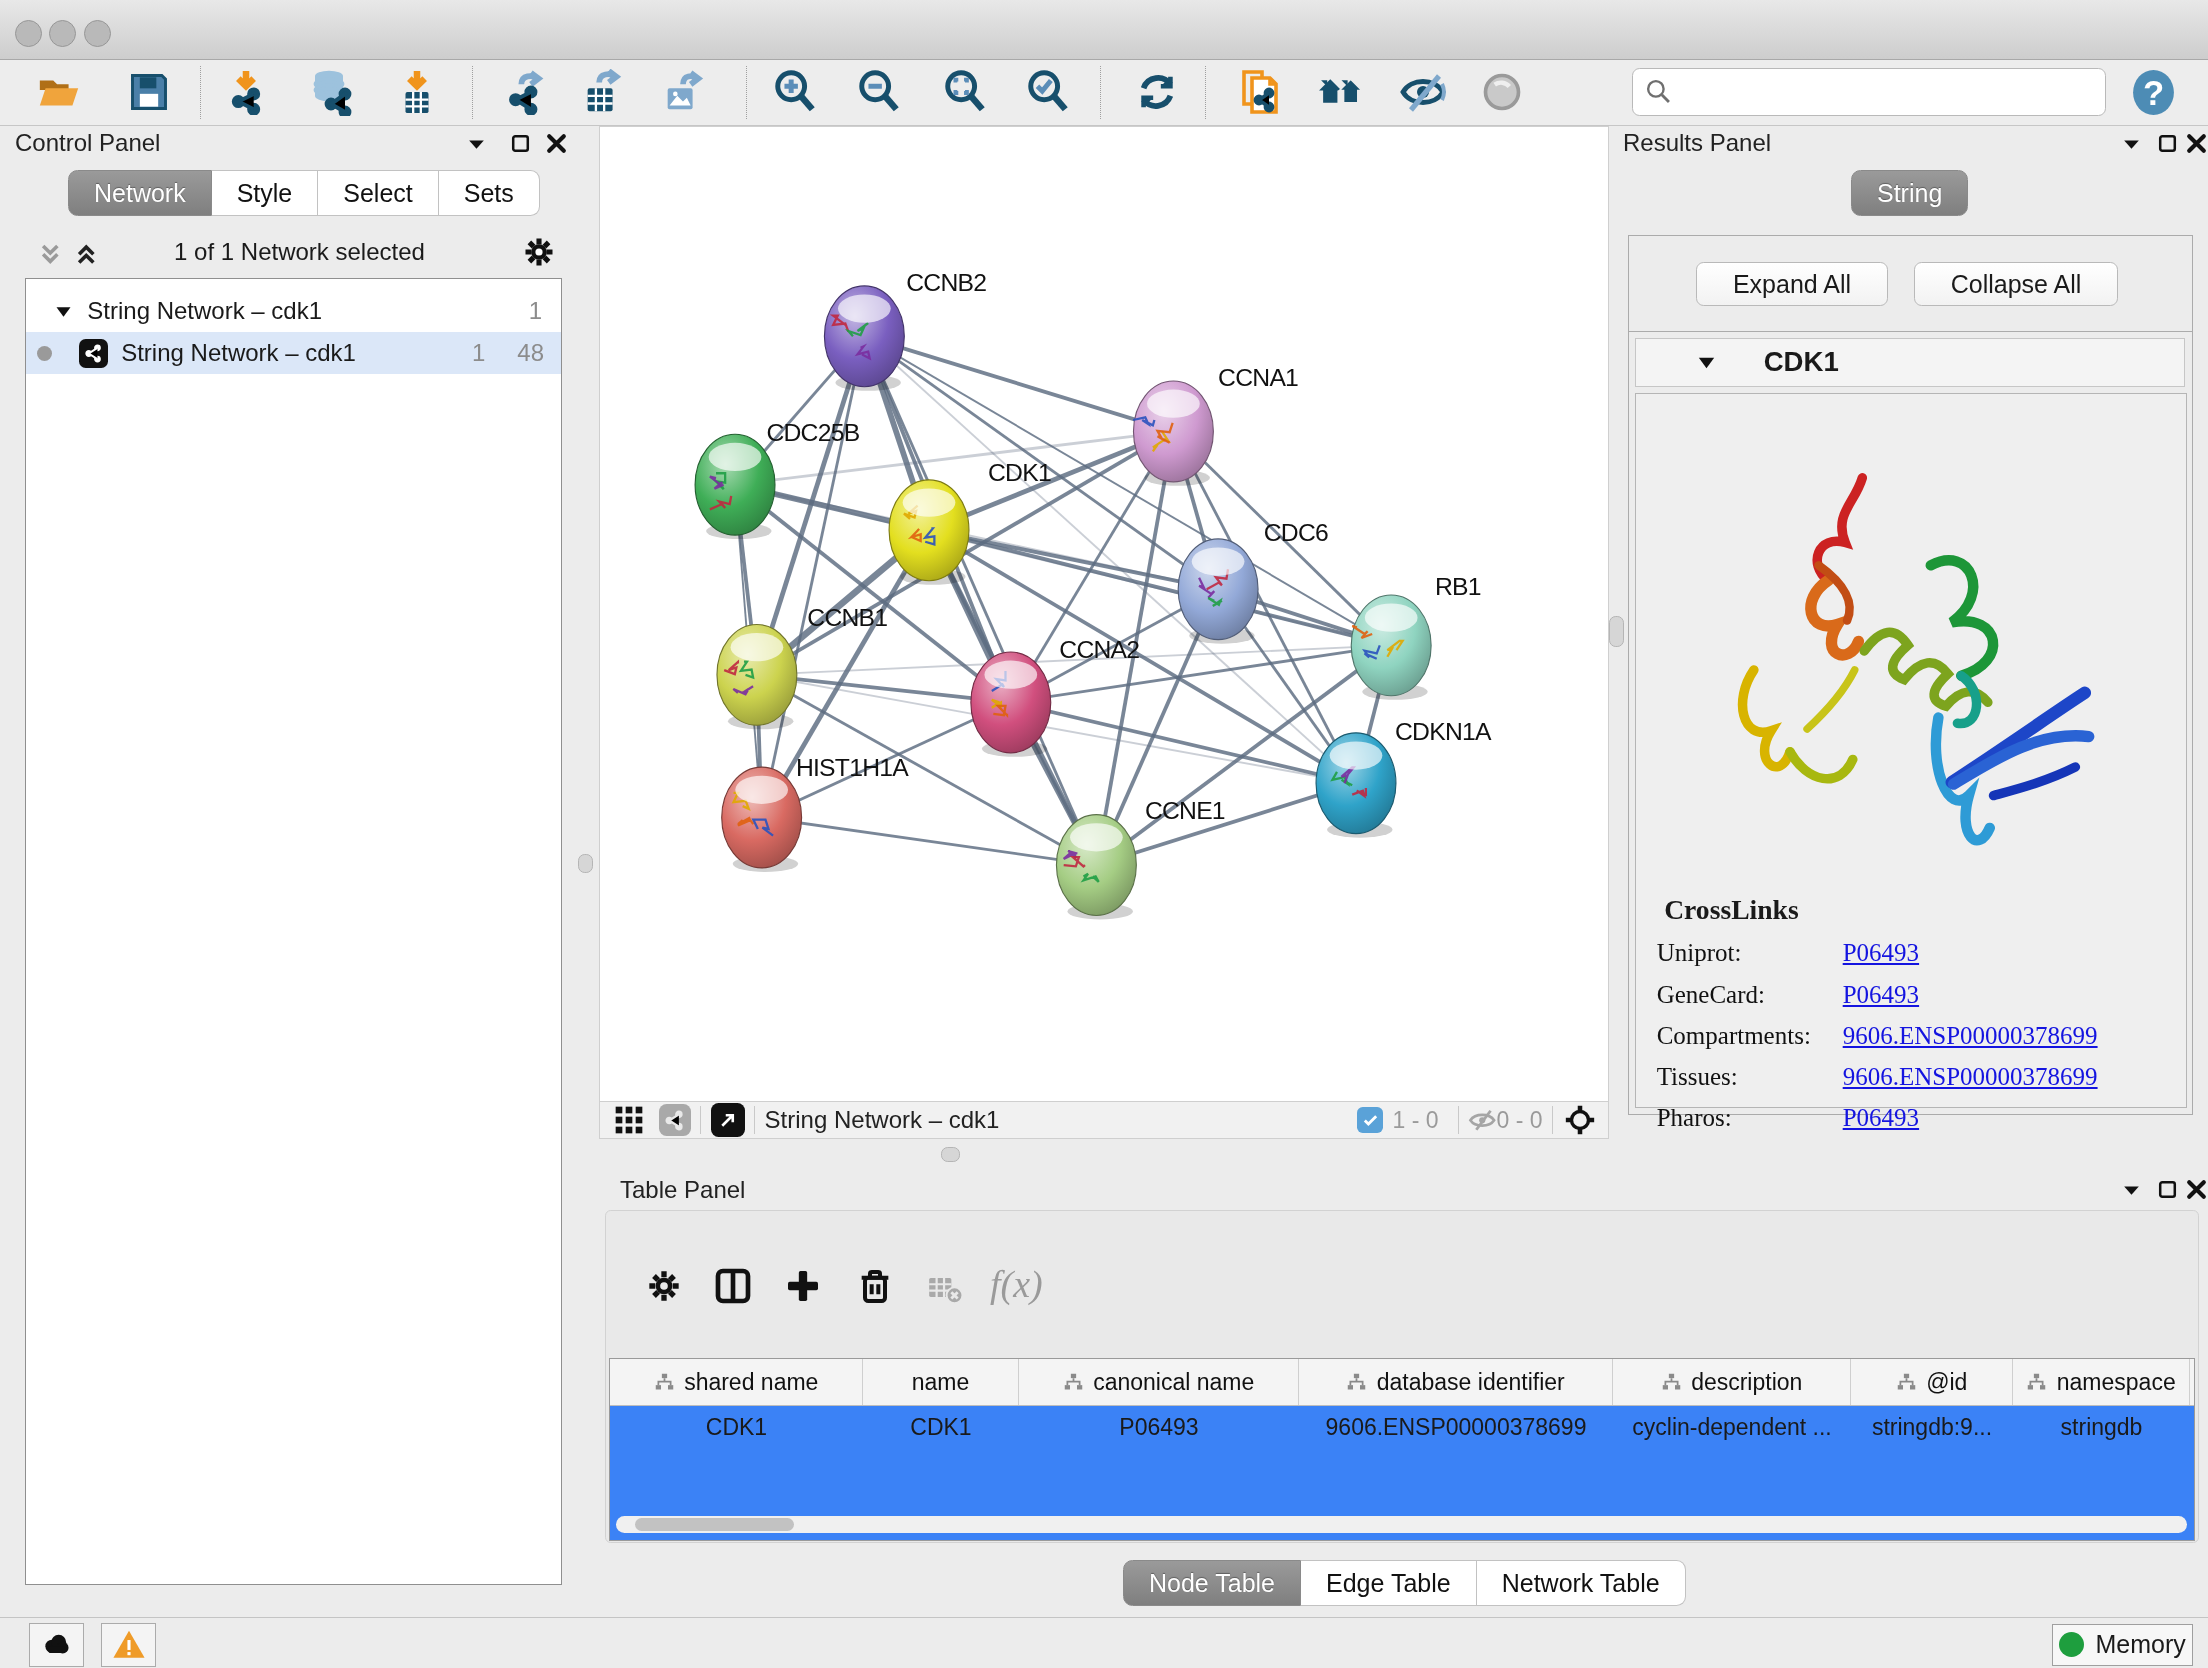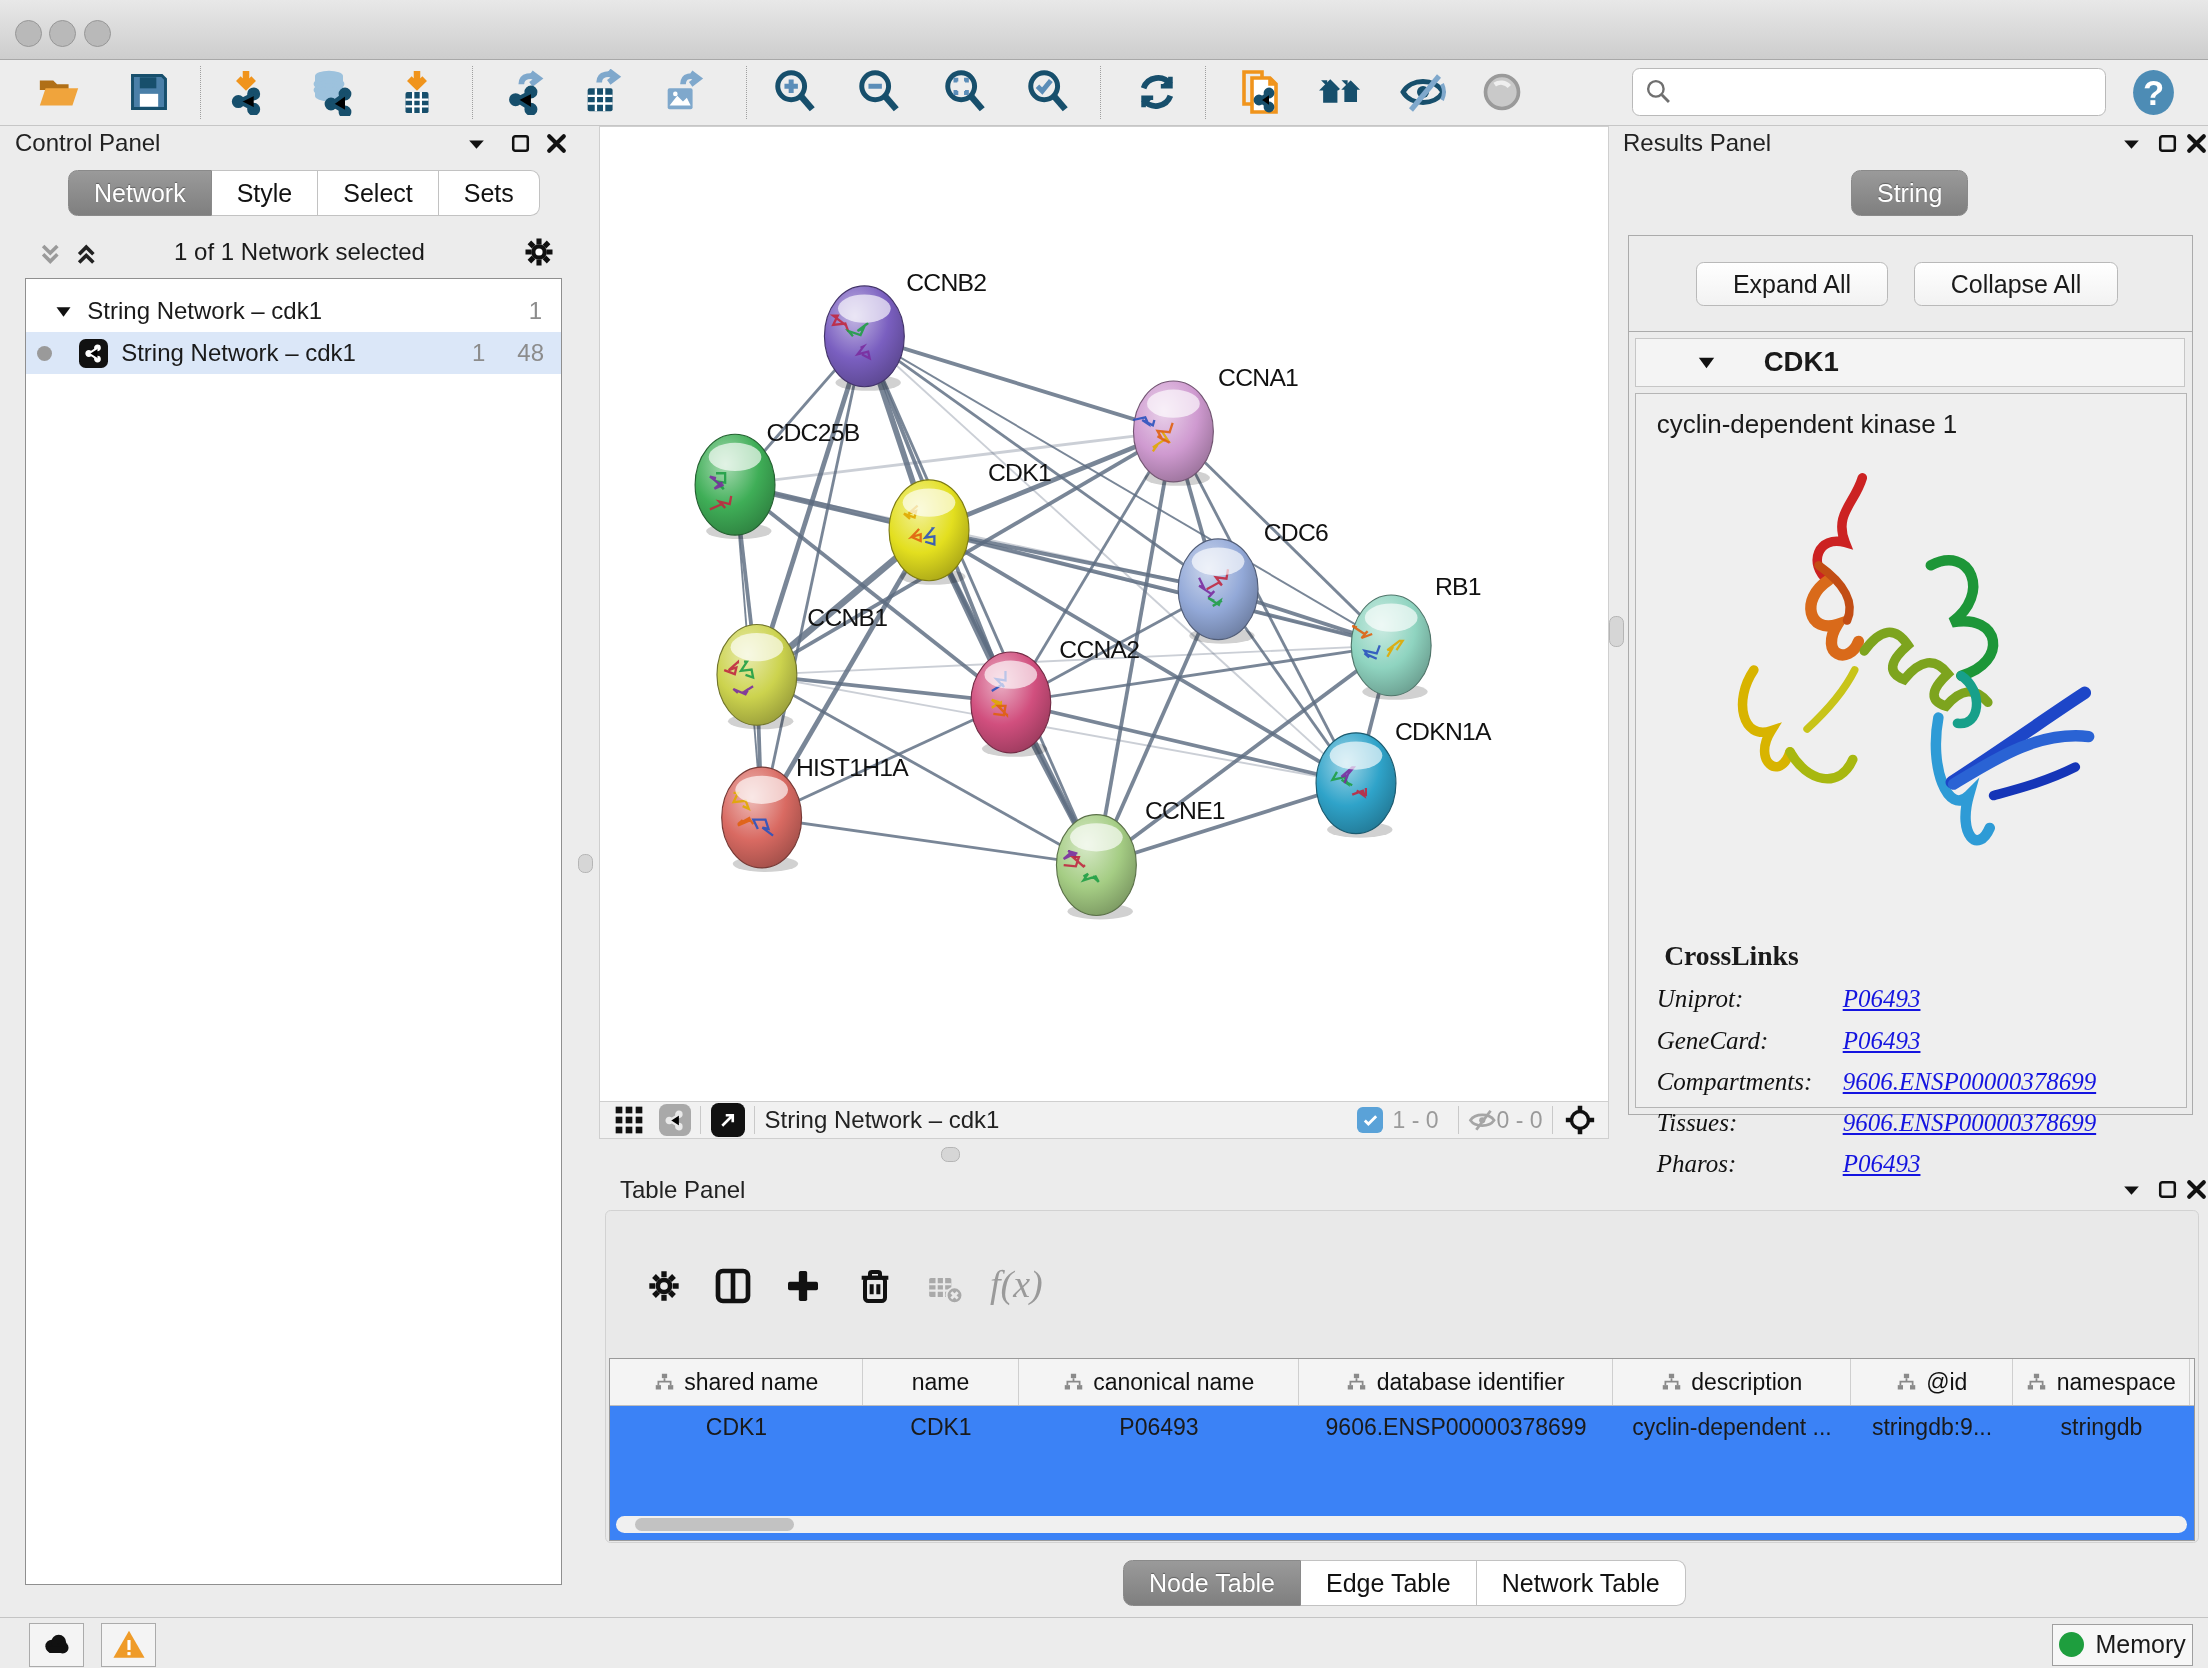--- a/index.html
+++ b/index.html
@@ -42,21 +42,21 @@
      border:1px solid #cfcfcf;box-sizing:border-box;display:flex;align-items:center;}
   #cv-footer .fsep{width:0;height:28.5px;border-left:1px solid #c9c9c9;margin:0 9.5px;}
   .graycnt{color:#9a9a9a;font-size:23px;}
   
   #rp-box{left:1628px;top:235px;width:563px;height:95px;border:1px solid #ababab;background:#ececec;}
   #rp-main{left:1628px;top:331px;width:563px;height:782px;border:1px solid #ababab;background:#ececec;}
   .rbtn{height:42px;background:linear-gradient(#ffffff,#f2f2f2);border:1px solid #b9b9b9;border-radius:7.6px;
      font-size:25px;display:flex;align-items:center;justify-content:center;}
   #rp-desc-box{left:5.7px;top:61px;width:550px;height:713px;border:1px solid #b5b5b5;background:#efefef;}
   .serif{font-family:"Liberation Serif",serif;}
-  .xl-row{display:flex;font-size:25px;margin:13.3px 0 0 21px;font-style:italic;}
+  .xl-row{display:flex;font-size:25px;margin:13.3px 0 0 21px;}
   .xl-lab{width:186px;color:#111;}
   .xl-link{color:#1414e0;text-decoration:underline;}
   
   #tp-container{left:605px;top:1210px;width:1592px;height:331px;background:#e9e9e9;border:1px solid #d2d2d2;border-radius:5.7px;}
   #tp-table{left:609px;top:1358px;width:1586px;height:183px;background:#3b82f6;border:1px solid #9a9a9a;box-sizing:border-box;}
   .thead{display:flex;background:#f4f4f4;border-bottom:1px solid #bdbdbd;height:46px;}
   .th{display:flex;align-items:center;justify-content:center;font-size:23px;color:#111;
       border-right:1px solid #cfcfcf;box-sizing:border-box;overflow:hidden;white-space:nowrap;gap:9.5px;}
   .trow{display:flex;height:42px;}
   .td{font-size:23px;display:flex;align-items:center;justify-content:center;overflow:hidden;white-space:nowrap;box-sizing:border-box;}
@@ -625,21 +625,20 @@
 </div>
 
 <div class="abs" id="rp-main">
   <div class="abs" style="left:5.7px;top:5.7px;width:550px;height:49px;background:#f4f4f4;border:1px solid #c6c6c6;box-sizing:border-box;display:flex;align-items:center">
     <svg width="23" height="23" viewBox="0 0 24 24" style="margin:0 46px 0 59px">
         <path d="M4 7 h16 l-8 11z" fill="#111"></path>
       </svg>
     <span style="font-size:27.6px;font-weight:bold">CDK1</span>
   </div>
   <div class="abs" id="rp-desc-box">
-    <div style="font-size:26px;margin:15px 0 0 21px">cyclin-dependent kinase 1</div>
 
     <svg class="abs" style="left:76px;top:57px" width="390" height="457" viewBox="0 0 410 480">
       <g fill="none" stroke-linecap="round">
         <path d="M158 28 C150 55 128 66 140 96 C112 88 100 118 122 136" stroke="#cc2222" stroke-width="10"></path>
         <path d="M122 136 C92 156 102 192 132 182 C112 214 144 226 154 200" stroke="#d96a1a" stroke-width="12"></path>
         <path d="M112 120 C140 140 150 160 142 178" stroke="#c24d14" stroke-width="9"></path>
         <path d="M44 230 C22 262 32 304 62 294 C42 326 72 348 82 316" stroke="#d8b400" stroke-width="10"></path>
         <path d="M82 316 C100 348 134 356 148 324" stroke="#a8b810" stroke-width="10"></path>
         <path d="M100 292 C124 270 140 250 150 230" stroke="#c8c419" stroke-width="8"></path>
         <path d="M160 210 q26 -36 46 -6 q-30 26 -4 36 q26 -32 46 -6 q-28 26 -2 34 q24 -28 44 -4" stroke="#7da41e" stroke-width="10"></path>

